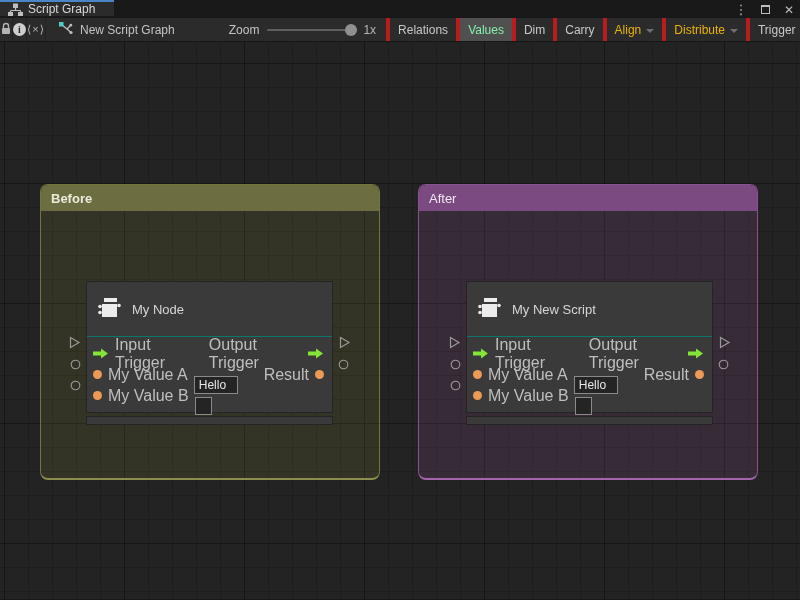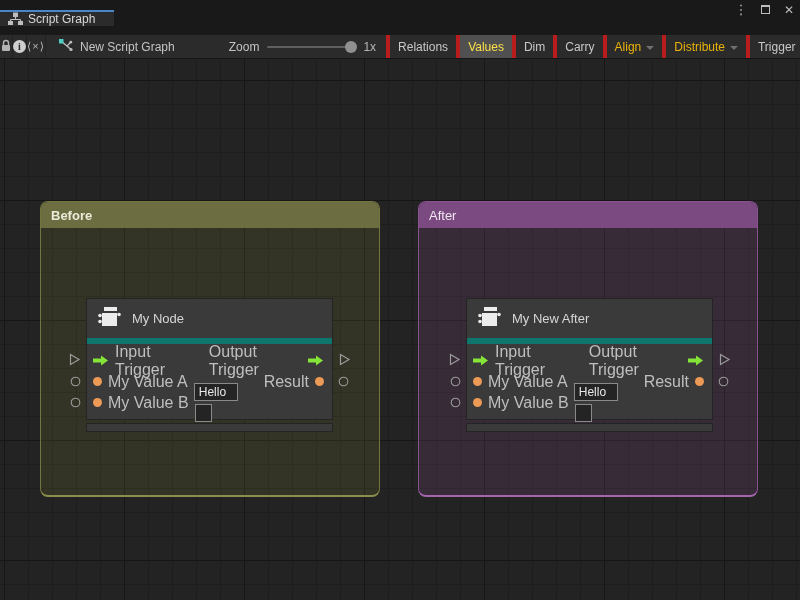--- a/index.html
+++ b/index.html
@@ -7,21 +7,21 @@
   body {
     font-family:"Liberation Sans", sans-serif;
     background:#191919;
     color:#c8c8c8;
     font-size:12px;
     -webkit-font-smoothing:antialiased;
   }
   .window { position:relative; width:800px; height:600px; overflow:hidden; }
 
   
-  .tabbar { position:relative; height:35px; background:#191919; display:flex; align-items:center; }
+  .tabbar { position:relative; height:18px; background:#191919; display:flex; align-items:flex-start; }
   .tab {
     display:flex; align-items:center; gap:5px;
     width:114px; padding:0 8px;
     background:#2b2b2b; border-top:2px solid #4c84c8;
     color:#d8d8d8; font-size:12px; white-space:nowrap;
   }
   .tab-icon svg { display:block; }
   .titlebar-controls { position:absolute; right:4px; top:0; height:19px; display:flex; align-items:center; gap:10px; color:#bdbdbd; }
   .tb-btn { display:flex; align-items:center; justify-content:center; width:14px; height:14px; cursor:default; }
   .glyph-kebab { font-size:13px; line-height:1; letter-spacing:0; }
@@ -46,21 +46,21 @@
   }
   .zoom-ctrl { display:flex; align-items:center; margin-left:42px; gap:8px; }
   .zoom-track { position:relative; width:88px; height:2px; background:#5f5f5f; border-radius:1px; }
   .zoom-handle { position:absolute; right:-2px; top:-5px; width:12px; height:12px; border-radius:50%; background:#909090; }
   .zoom-val { color:#b5b5b5; margin-right:6px; }
   .tbuttons { display:flex; align-items:stretch; height:100%; margin-left:4px; }
   .tbtn {
     display:flex; align-items:center; gap:5px; padding:0 8px;
     border-left:4px solid #b91c1c; color:#c8c8c8; cursor:default;
   }
-  .tbtn.active { background:#505050; color:#fde047; }
+  .tbtn.active { background:#505050; color:#86efac; }
   .tbtn.disabled { color:#eab308; }
   .caret { width:0; height:0; border-left:4px solid transparent; border-right:4px solid transparent; border-top:4px solid #6e6e6e; margin-top:2px; }
 
   
   .canvas {
     position:relative; width:800px; height:557px;
     background-color:#232323;
     background-image:
       linear-gradient(to right, #161616 1px, transparent 1px),
       linear-gradient(to bottom, #161616 1px, transparent 1px),
@@ -79,21 +79,21 @@
   .group-before .group-body { background:rgba(150,155,60,0.14); }
   .group-after { left:418px; top:142px; border:1px solid #8a5292; border-bottom:2px solid #a465ad; }
   .group-after .group-header { background:#7b4a81; color:#efe6ef; }
   .group-after .group-body { background:rgba(185,100,195,0.13); }
 
   
   .node { position:absolute; width:247px; top:239px; }
   .node-1 { left:86px; }
   .node-2 { left:466px; }
   .node-main { background:#3a3a3a; border:1px solid #242424; }
-  .node-header { height:45px; display:flex; align-items:center; gap:10px; padding:16px 10px; border-bottom:6px solid #0f766e; }
+  .node-header { height:55px; display:flex; align-items:center; gap:10px; padding:16px 10px; border-bottom:1px solid #0f766e; }
   .node-title { color:#d6d6d6; font-size:13px; }
   .node-rows { padding:6px 8px 6px 6px; }
   .port-row { height:21px; display:flex; align-items:center; gap:6px; }
   .port-label { color:#bfbfbf; font-size:16px; }
   .row-spacer { flex:1; }
   .value-dot { width:9px; height:9px; border-radius:50%; background:#ec9a55; flex:none; }
   .flow-arrow svg { display:block; }
   .port-input {
     width:44px; height:18px; background:#242424; border:1px solid #8a8a8a;
     color:#e8e8e8; font-size:12px; font-family:"Liberation Sans",sans-serif;
@@ -320,21 +320,21 @@
         <div class="node-header">
           <span>
             <svg width="25" height="24" viewBox="0 0 25 24">
               <rect x="7" y="2" width="13" height="4" fill="#ececec"></rect>
               <rect x="5" y="8" width="15" height="13" fill="#ececec"></rect>
               <circle cx="3" cy="10.5" r="1.8" fill="#ececec"></circle>
               <circle cx="3" cy="16.5" r="1.8" fill="#ececec"></circle>
               <circle cx="22" cy="9.5" r="1.8" fill="#ececec"></circle>
             </svg>
           </span>
-          <span class="node-title">My New After</span>
+          <span class="node-title">My New Script</span>
         </div>
         <div class="node-rows">
           <div class="port-row">
             <span class="flow-arrow">
               <svg width="16" height="11">
                   <path d="M0 3.5 H8 V0.5 L15 5.5 L8 10.5 V7.5 H0 Z" fill="#84e437"></path>
                 </svg>
             </span>
             <span class="port-label">Input Trigger</span>
             <span class="row-spacer"></span>

